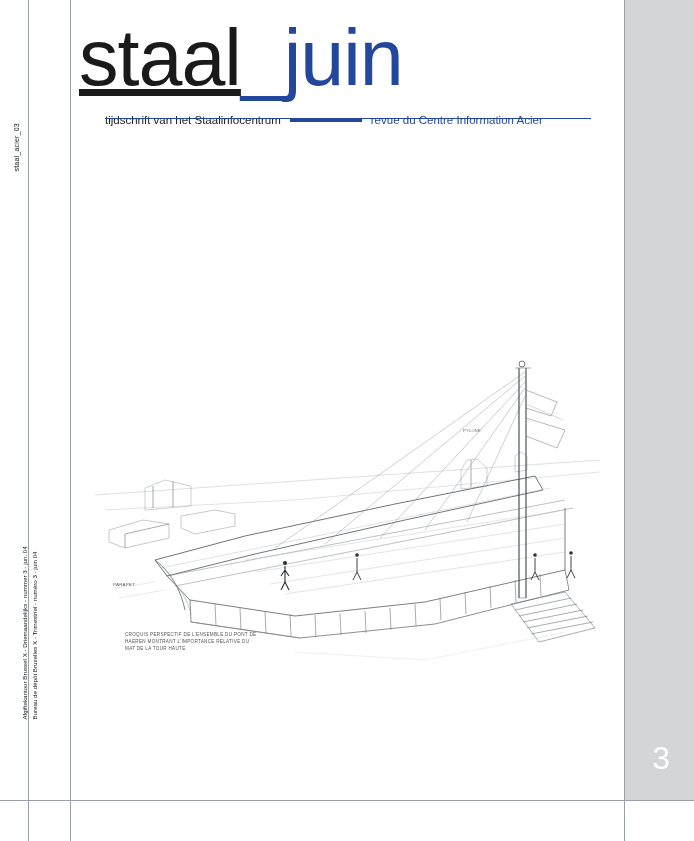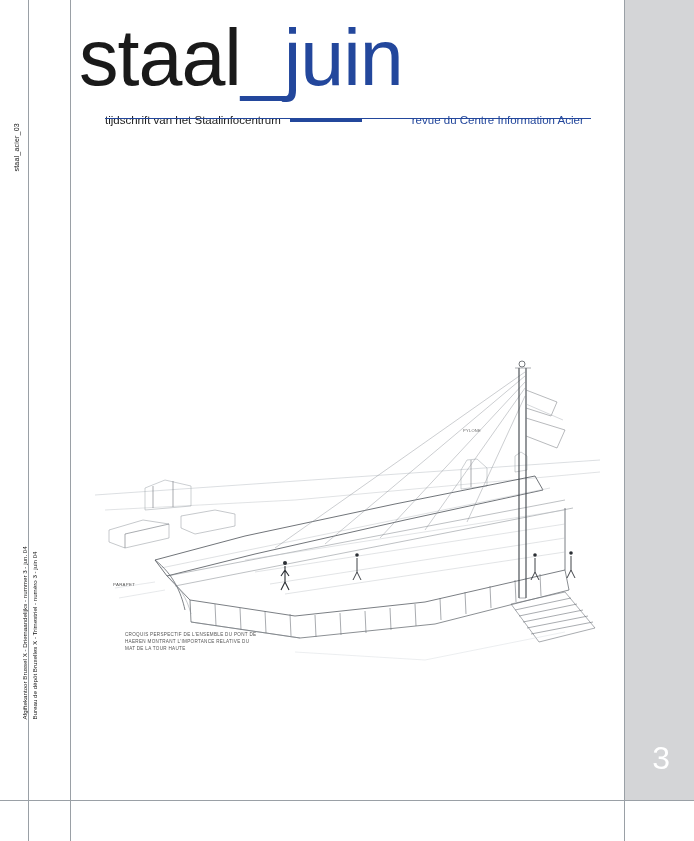--- a/index.html
+++ b/index.html
@@ -83,20 +83,21 @@
   }
   .logo {
     font-size: 79px;
     line-height: 1;
     letter-spacing: -1px;
     font-weight: 400;
     white-space: nowrap;
   }
   .logo .nl {
     color: #1a1a1a;
+    text-decoration: underline;
   }
   .logo .fr {
     color: #23479c;
   }
   .tagline {
     position: absolute;
     left: 26px;
     top: 96px;
     width: 520px;
     display: flex;
@@ -110,21 +111,20 @@
   .tagline .t-bar {
     flex: 0 0 auto;
     width: 72px;
     height: 4px;
     background: #23479c;
     margin: 0 9px 0 9px;
   }
   .tagline .t-fr {
     color: #23479c;
     white-space: nowrap;
-    margin-left: 41px;
   }
 
   
   .mast-underline {
     position: absolute;
     left: 105px;
     top: 118px;
     width: 486px;
     height: 1px;
     background: #23479c;

